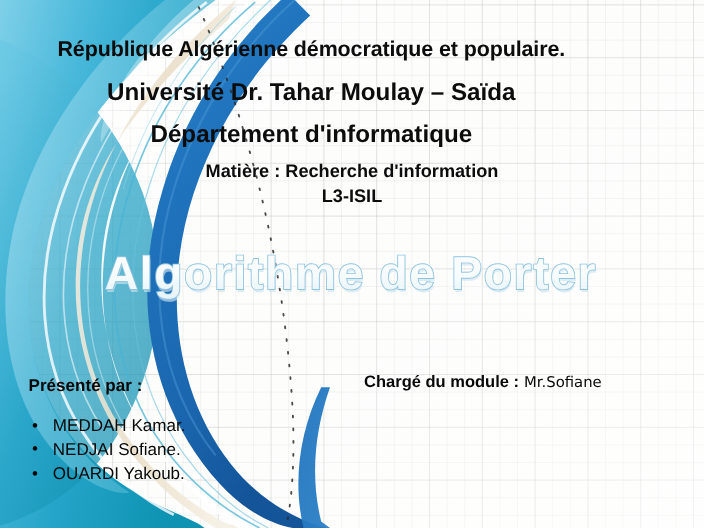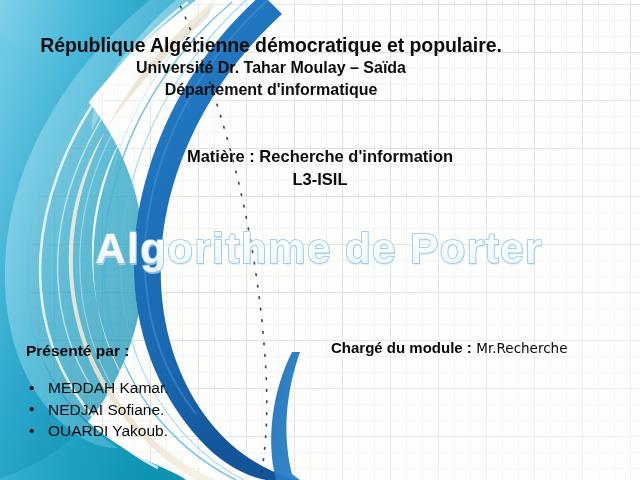--- a/index.html
+++ b/index.html
@@ -42,39 +42,40 @@
     left: 0;
     top: 0;
     width: 640px;
     height: 480px;
     pointer-events: none;
   }
 
   
   .header-block {
     position: absolute;
-    left: 4px;
+    left: 16px;
     top: 33px;
     width: 512px;
     text-align: center;
     color: #0c0c0c;
     padding-left: 11px;
   }
   .hdr-line1 {
     font-size: 19.5px;
     font-weight: bold;
     letter-spacing: -0.1px;
     line-height: 24px;
     white-space: nowrap;
   }
   .hdr-line2, .hdr-line3 {
-    font-size: 16px;
+    font-size: 22px;
     font-weight: bold;
     line-height: 22px;
     white-space: nowrap;
+    margin-top: 16px;
   }
 
   .subject-block {
     position: absolute;
     left: 0;
     top: 145px;
     width: 640px;
     text-align: center;
     color: #0c0c0c;
   }
@@ -271,16 +272,16 @@
       </li>
       <li>
         <span class="bullet">•</span>
         <span>OUARDI Yakoub.</span>
       </li>
     </ul>
   </div>
 
   <div class="charge-block">
     <span class="charge-label">Chargé du module :</span>
-    <span class="charge-name">Mr.Recherche</span>
+    <span class="charge-name">Mr.Sofiane</span>
   </div>
 
 </div>
 
 </body></html>

